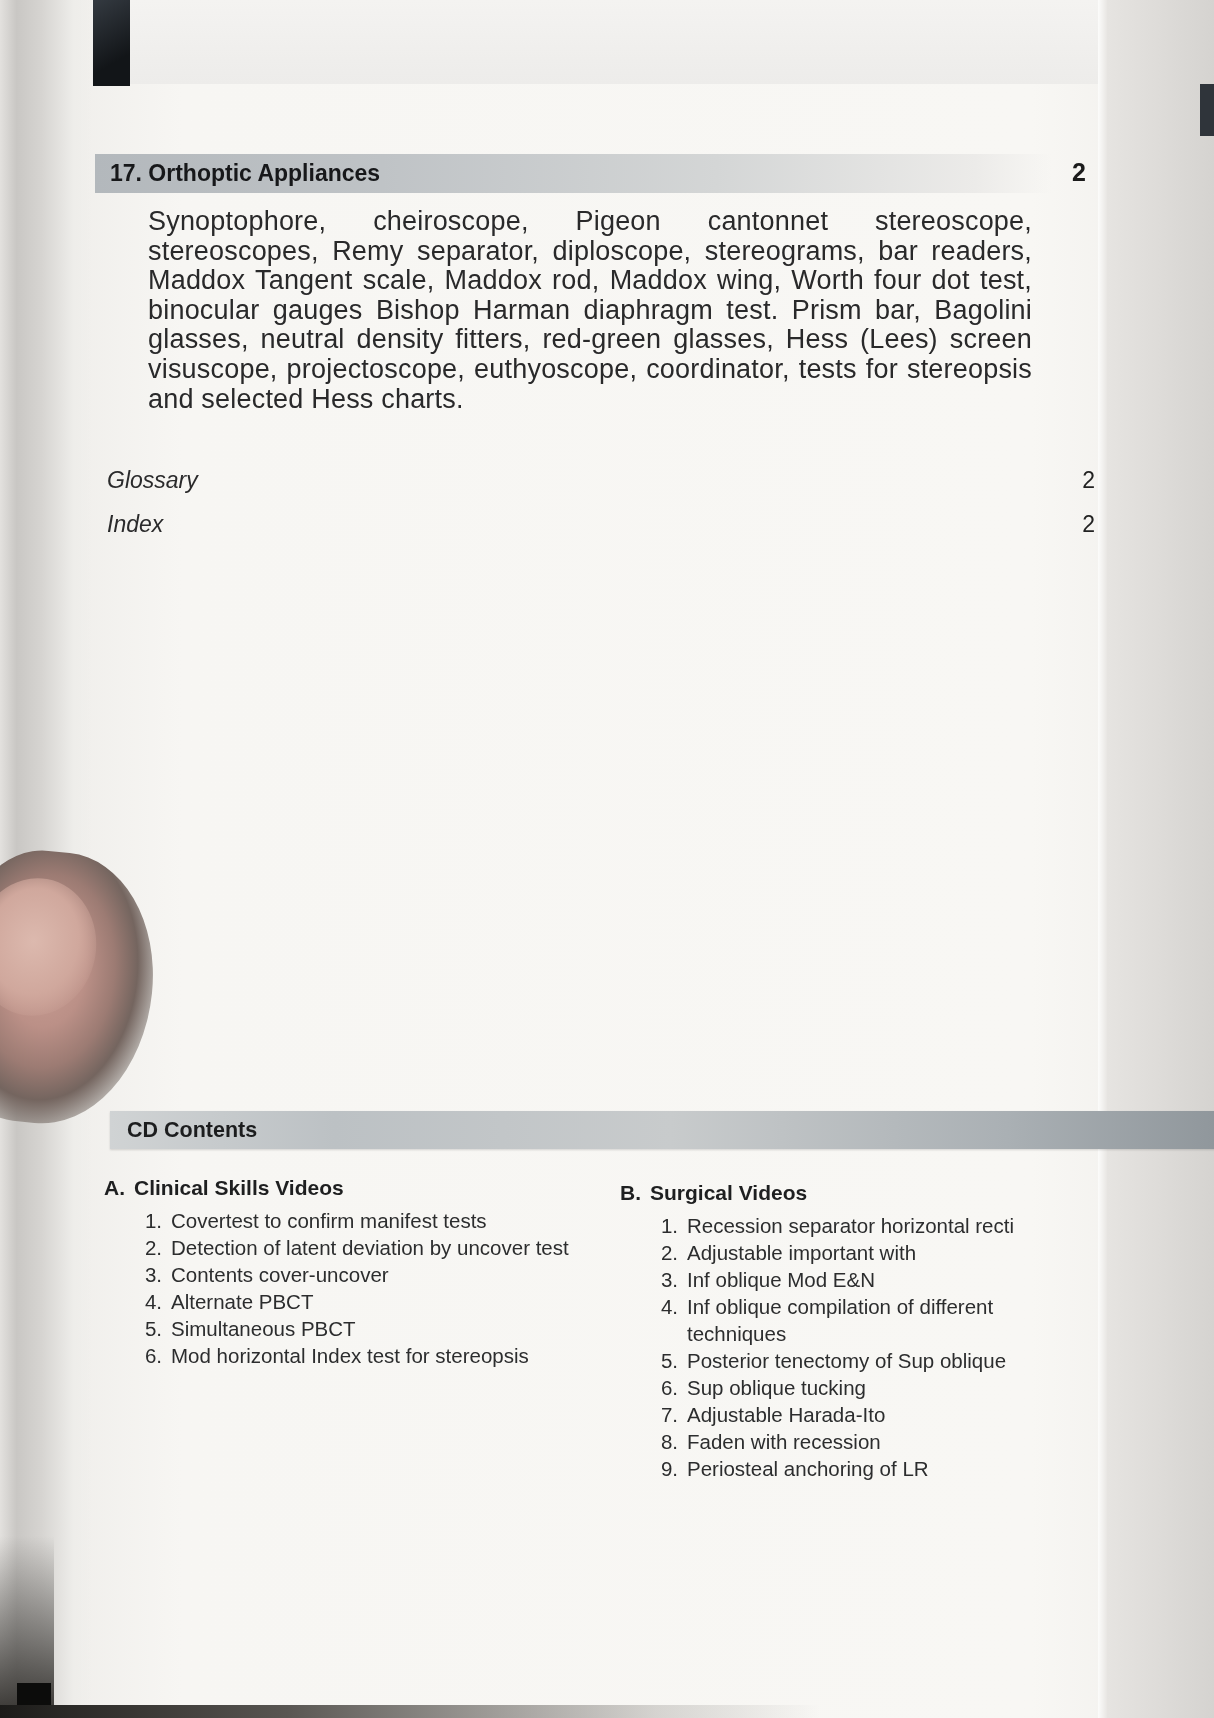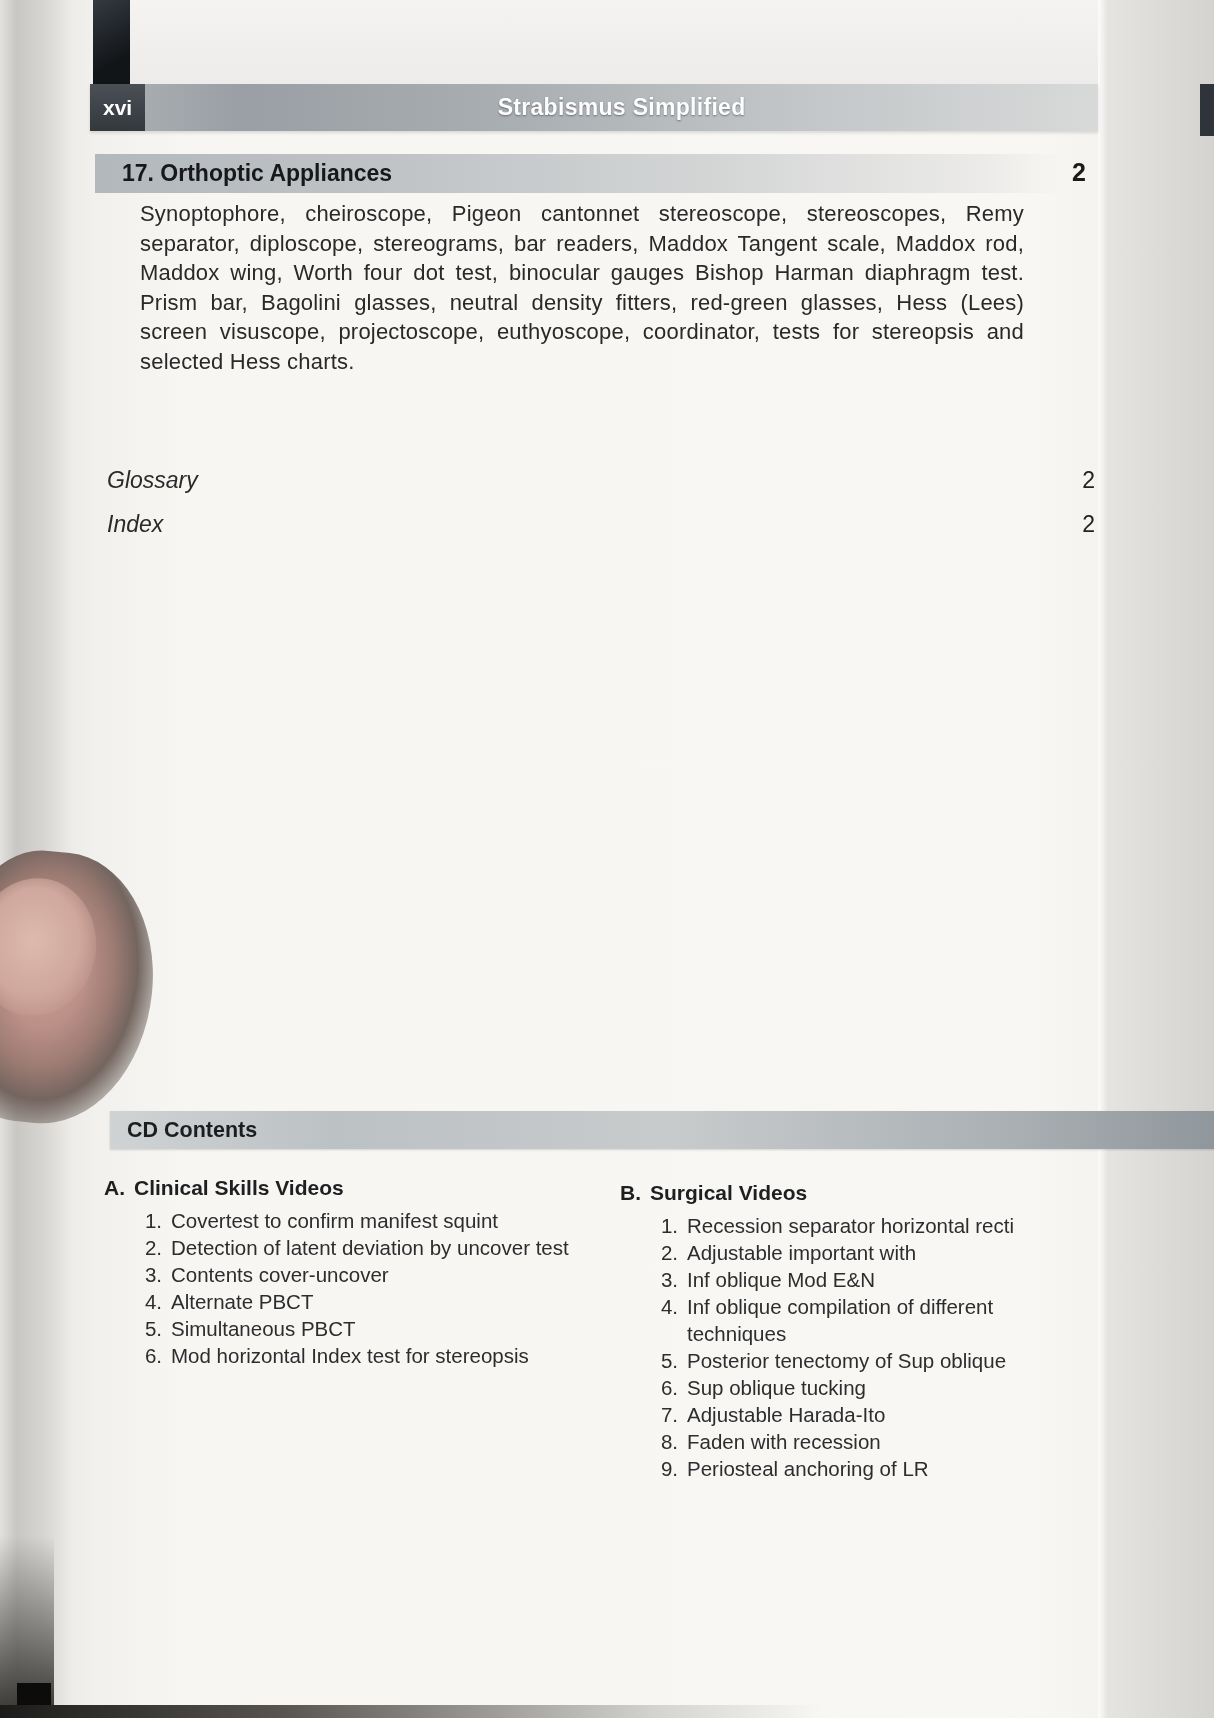--- a/index.html
+++ b/index.html
@@ -22,26 +22,26 @@
 
   .header-bar{left:90px;top:84px;width:1008px;height:47px;display:flex;align-items:center;
     background:linear-gradient(to right,#aeb3b7 0%,#999fa4 15%,#a8adb1 40%,#c2c6c8 70%,#d8d9d9 100%);
     box-shadow:0 2px 3px rgba(0,0,0,0.12);}
   .folio{background:linear-gradient(to bottom,#4a5056,#33383d);color:#fff;font-weight:bold;
     font-size:21px;padding:0 13px;height:100%;display:flex;align-items:center;}
   .running-title{flex:1;text-align:center;font-weight:bold;font-size:23px;color:#fdfdfd;
     text-shadow:0 1px 2px rgba(50,55,60,.55);letter-spacing:.3px;}
 
   .chapter-bar{left:95px;top:154px;width:942px;height:39px;display:flex;align-items:center;
-    padding-left:27px;font-weight:bold;font-size:23px;color:#17181a;
+    padding-left:15px;font-weight:bold;font-size:23px;color:#17181a;
     background:linear-gradient(to right,#b3b8bc 0%,#bfc3c6 30%,#d4d6d6 65%,#ecebe9 92%,rgba(246,245,242,0) 100%);}
   .chapter-page{left:1072px;top:158px;font-size:25px;font-weight:bold;color:#1b1b1b;}
 
-  .chapter-desc{left:140px;top:199px;width:884px;font-size:22px;line-height:29.6px;
-    text-align:justify;color:#29292a;letter-spacing:.2px;margin:0;}
+  .chapter-desc{left:140px;top:199px;width:884px;font-size:27px;line-height:29.6px;
+    text-align:justify;color:#29292a;letter-spacing:.2px;margin:8px;}
 
   .toc-row{left:107px;width:988px;display:flex;justify-content:space-between;align-items:baseline;}
   .toc-row .label{font-style:italic;font-size:23px;color:#2a2a2b;}
   .toc-row .pg{font-size:23px;color:#222;}
   #glossary-row{top:467px;align-items:center;}
   #index-row{top:511px;gap:15px;}
 
   .thumb-shadow{left:-48px;top:852px;width:200px;height:272px;border-radius:46% 54% 58% 42%;
     transform:rotate(6deg);
     background:radial-gradient(ellipse at 46% 44%, #c89e94 0%, #bb9087 26%, #9c7b73 45%, #74655f 60%, rgba(118,112,106,.38) 76%, rgba(118,112,106,0) 92%);}
@@ -73,24 +73,20 @@
 
 <div id="scan">
 
   <div class="abs left-gutter"></div>
   <div class="abs right-margin"></div>
   <div class="abs right-edge"></div>
   <div class="abs top-strip"></div>
   <div class="abs top-left-tab"></div>
   <div class="abs top-right-sliver"></div>
 
-  <div class="abs header-bar">
-    <span class="folio">xvi</span>
-    <span class="running-title">Strabismus Simplified</span>
-  </div>
 
   <div class="abs chapter-bar">
     <span>17. Orthoptic Appliances</span>
   </div>
   <div class="abs chapter-page">2</div>
 
   <p class="abs chapter-desc">Synoptophore, cheiroscope, Pigeon cantonnet stereoscope, stereoscopes, Remy separator, diploscope, stereograms, bar readers, Maddox Tangent scale, Maddox rod, Maddox wing, Worth four dot test, binocular gauges Bishop Harman diaphragm test. Prism bar, Bagolini glasses, neutral density fitters, red-green glasses, Hess (Lees) screen visuscope, projectoscope, euthyoscope, coordinator, tests for stereopsis and selected Hess charts.</p>
 
   <div id="glossary-row" class="abs toc-row">
     <span class="label">Glossary</span>
@@ -109,21 +105,21 @@
   </div>
 
   <div id="cd-col-a" class="abs cd-col">
     <div class="cd-head">
       <span>A.</span>
       <span>Clinical Skills Videos</span>
     </div>
     <ul class="cd-list">
       <li>
           <span class="num">1.</span>
-          <span class="txt">Covertest to confirm manifest squint</span>
+          <span class="txt">Covertest to confirm manifest tests</span>
         </li>
       <li>
           <span class="num">2.</span>
           <span class="txt">Detection of latent deviation by uncover test</span>
         </li>
       <li>
           <span class="num">3.</span>
           <span class="txt">Contents cover-uncover</span>
         </li>
       <li>

